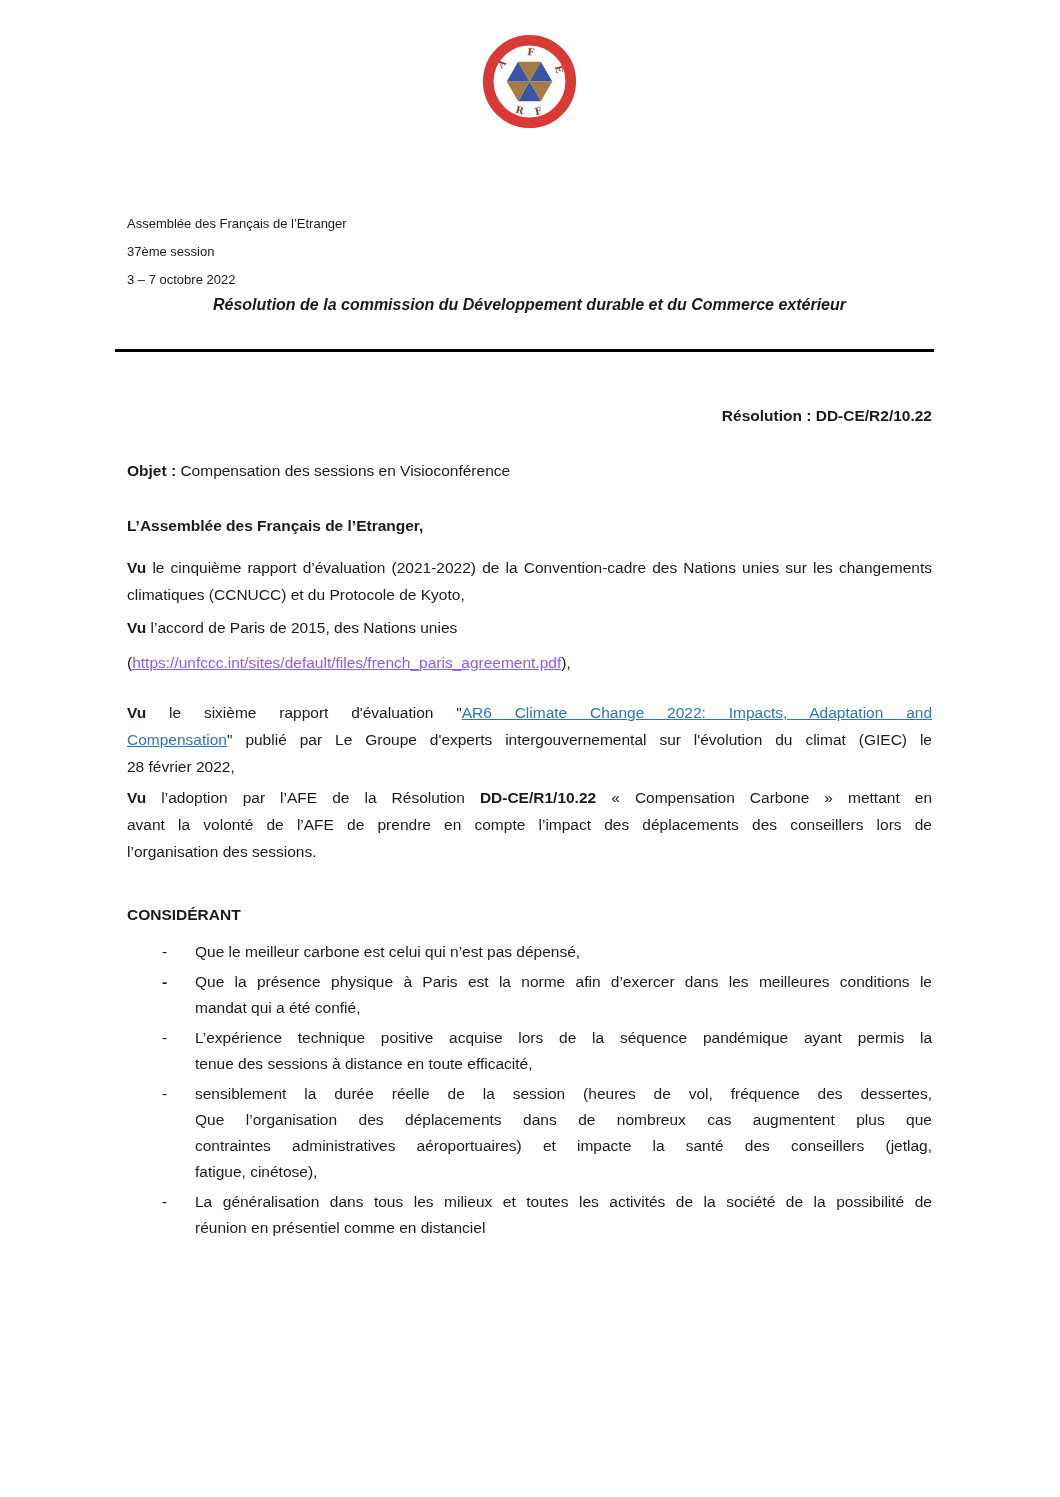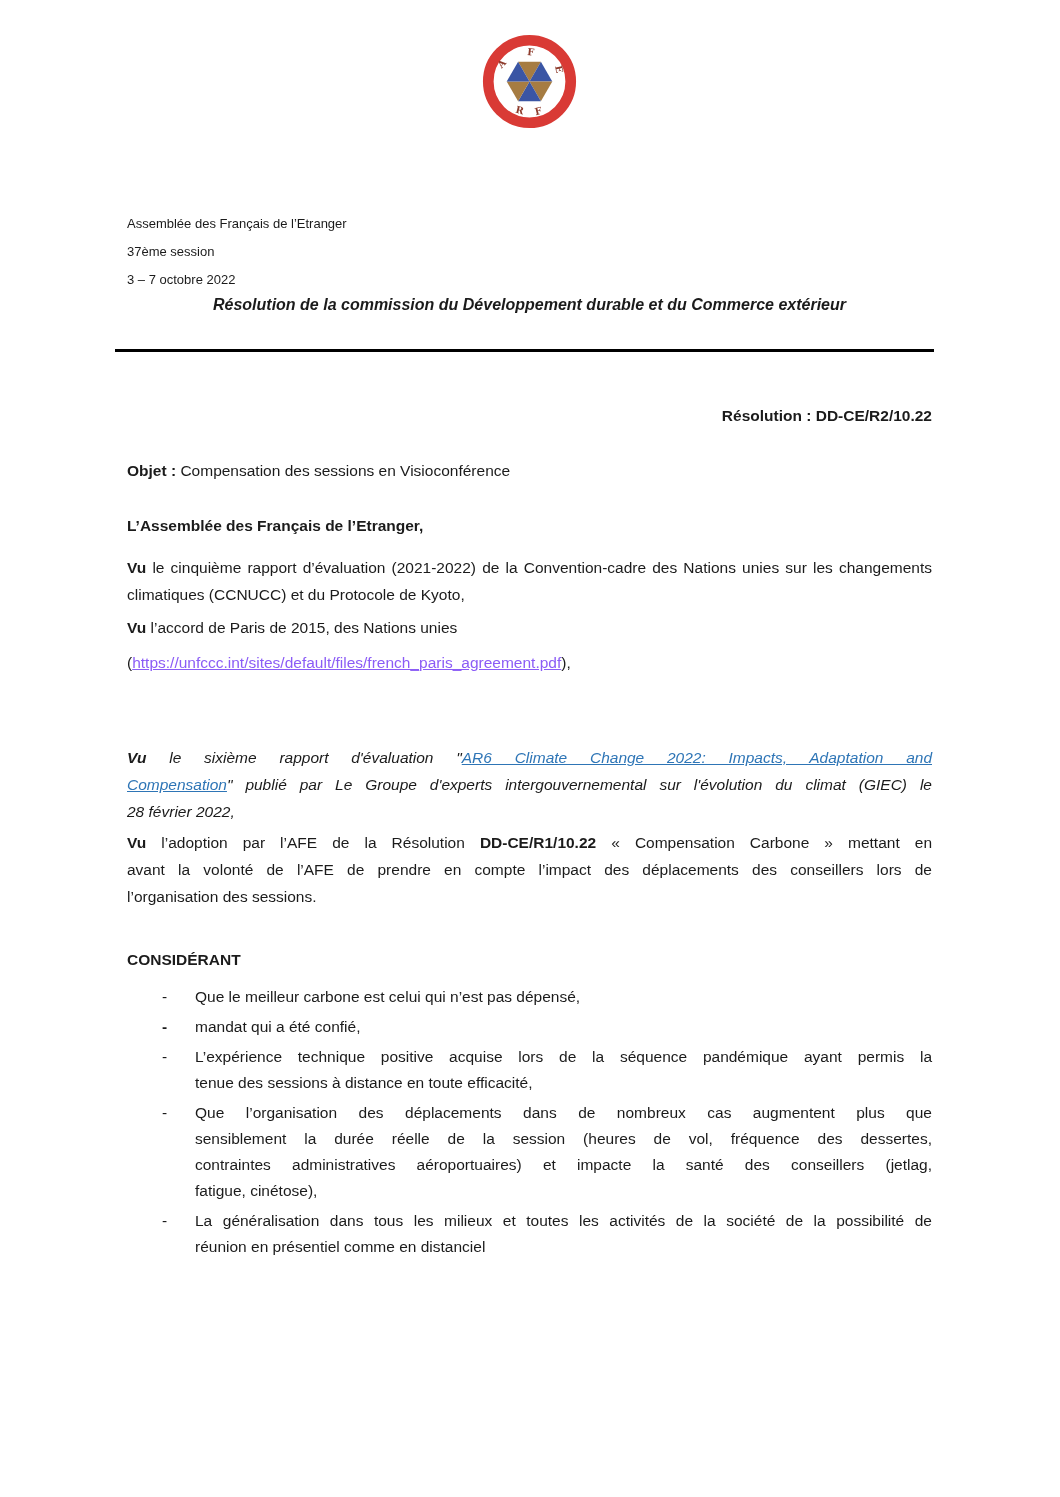--- a/index.html
+++ b/index.html
@@ -15,21 +15,21 @@
   .title{text-align:center;font-weight:bold;font-style:italic;font-size:16px;line-height:22px;}
   .rule{margin-top:33px;margin-left:-12px;margin-right:-2px;border-top:3.5px solid #000;height:0;}
   p{margin:0;}
   .bold{font-weight:bold;}
   .res{margin-top:50px;font-weight:bold;text-align:right;}
   .objet{margin-top:28px;}
   .salut{margin-top:28px;font-weight:bold;}
   .p-vu1{margin-top:15px;text-align:justify;}
   .p-vu2{margin-top:6px;}
   .p-link{margin-top:8px;}
-  .p-vu3{margin-top:68px;text-align:justify;font-style:italic;}
+  .p-vu3{margin-top:23px;text-align:justify;}
   .p-vu4{margin-top:4px;text-align:justify;}
   .fline{display:block;text-align:justify;text-align-last:justify;}
   .lline{display:block;text-align:left;text-align-last:left;}
   a{text-decoration:underline;cursor:pointer;}
   .link1{color:#8b5cf6;}
   .link2{color:#2E75B6;}
   .considerant{margin-top:36px;font-weight:bold;}
   .list{margin-top:11px;}
   .li{display:flex;padding-left:35px;line-height:26px;margin-bottom:4px;text-align:justify;}
   .li .marker{flex:0 0 33px;width:33px;}
@@ -99,35 +99,36 @@
   <div class="list">
     <div class="li">
         <span class="marker">-</span>
         <div class="li-text">
           <span class="lline">Que le meilleur carbone est celui qui n’est pas dépensé,</span>
         </div>
       </div>
     <div class="li m-bold">
         <span class="marker">-</span>
         <div class="li-text">
+          <span class="fline">Que la présence physique à Paris est la norme afin d’exercer dans les meilleures conditions le</span>
           <span class="lline">mandat qui a été confié,</span>
         </div>
       </div>
     <div class="li">
         <span class="marker">-</span>
         <div class="li-text">
           <span class="fline">L’expérience technique positive acquise lors de la séquence pandémique ayant permis la</span>
           <span class="lline">tenue des sessions à distance en toute efficacité,</span>
         </div>
       </div>
     <div class="li">
         <span class="marker">-</span>
         <div class="li-text">
+          <span class="fline">sensiblement la durée réelle de la session (heures de vol, fréquence des dessertes,</span>
           <span class="fline">Que l’organisation des déplacements dans de nombreux cas augmentent plus que</span>
-          <span class="fline">sensiblement la durée réelle de la session (heures de vol, fréquence des dessertes,</span>
           <span class="fline">contraintes administratives aéroportuaires) et impacte la santé des conseillers (jetlag,</span>
           <span class="lline">fatigue, cinétose),</span>
         </div>
       </div>
     <div class="li">
         <span class="marker">-</span>
         <div class="li-text">
           <span class="fline">La généralisation dans tous les milieux et toutes les activités de la société de la possibilité de</span>
           <span class="lline">réunion en présentiel comme en distanciel</span>
         </div>

